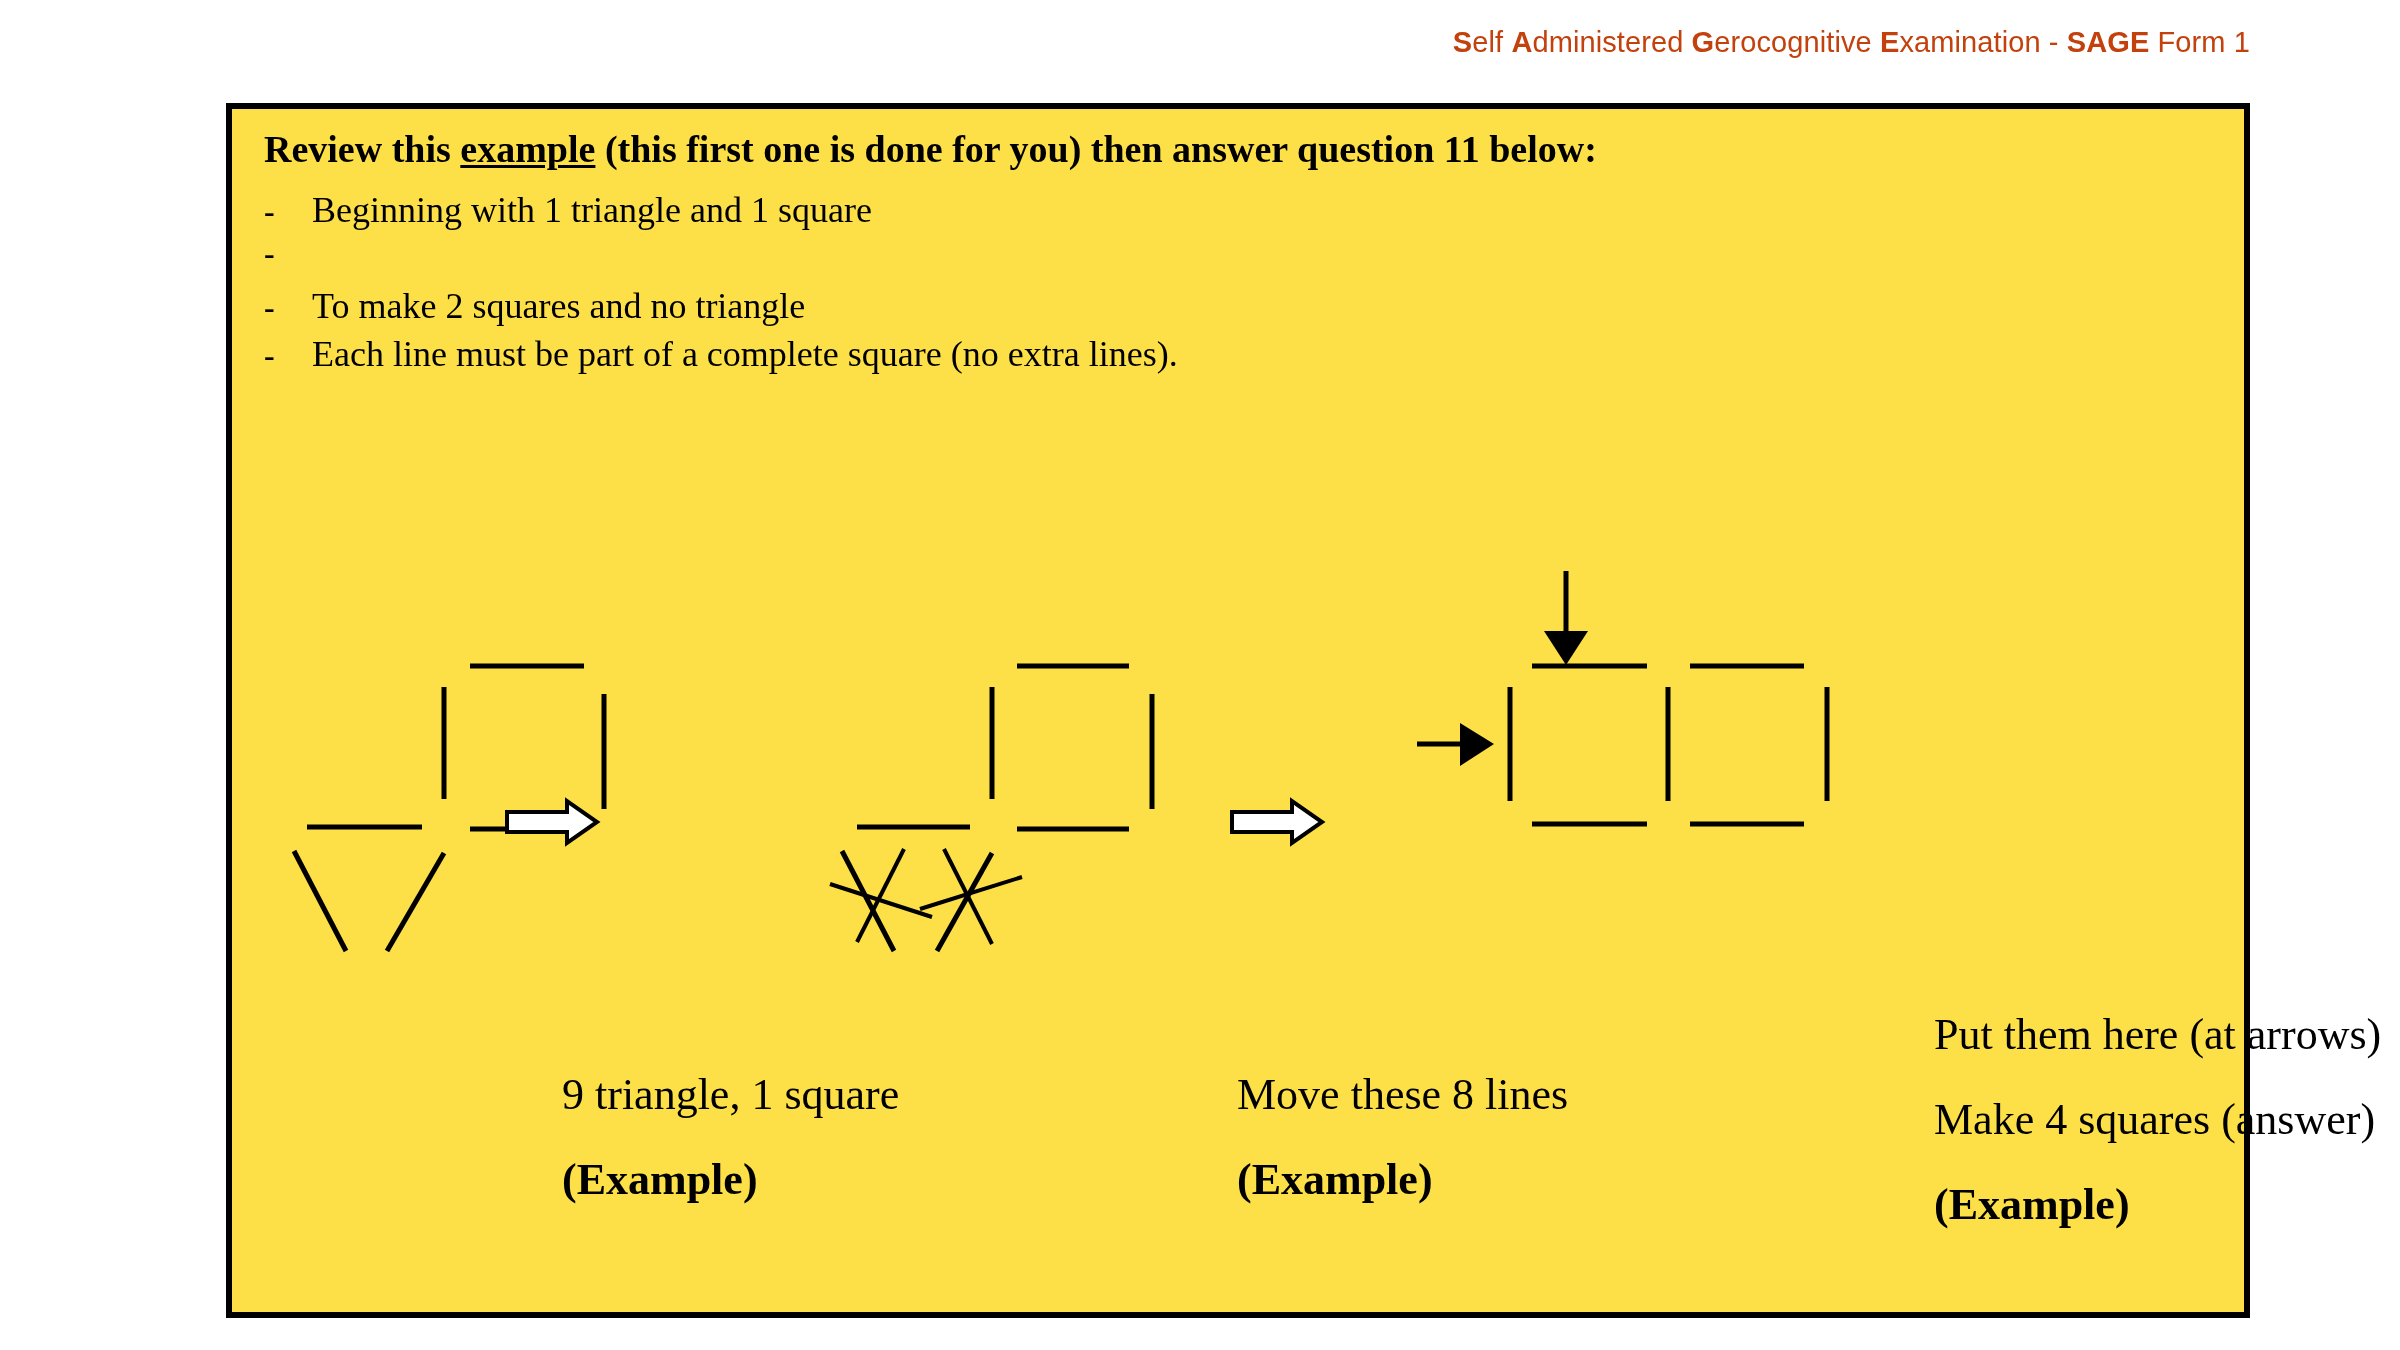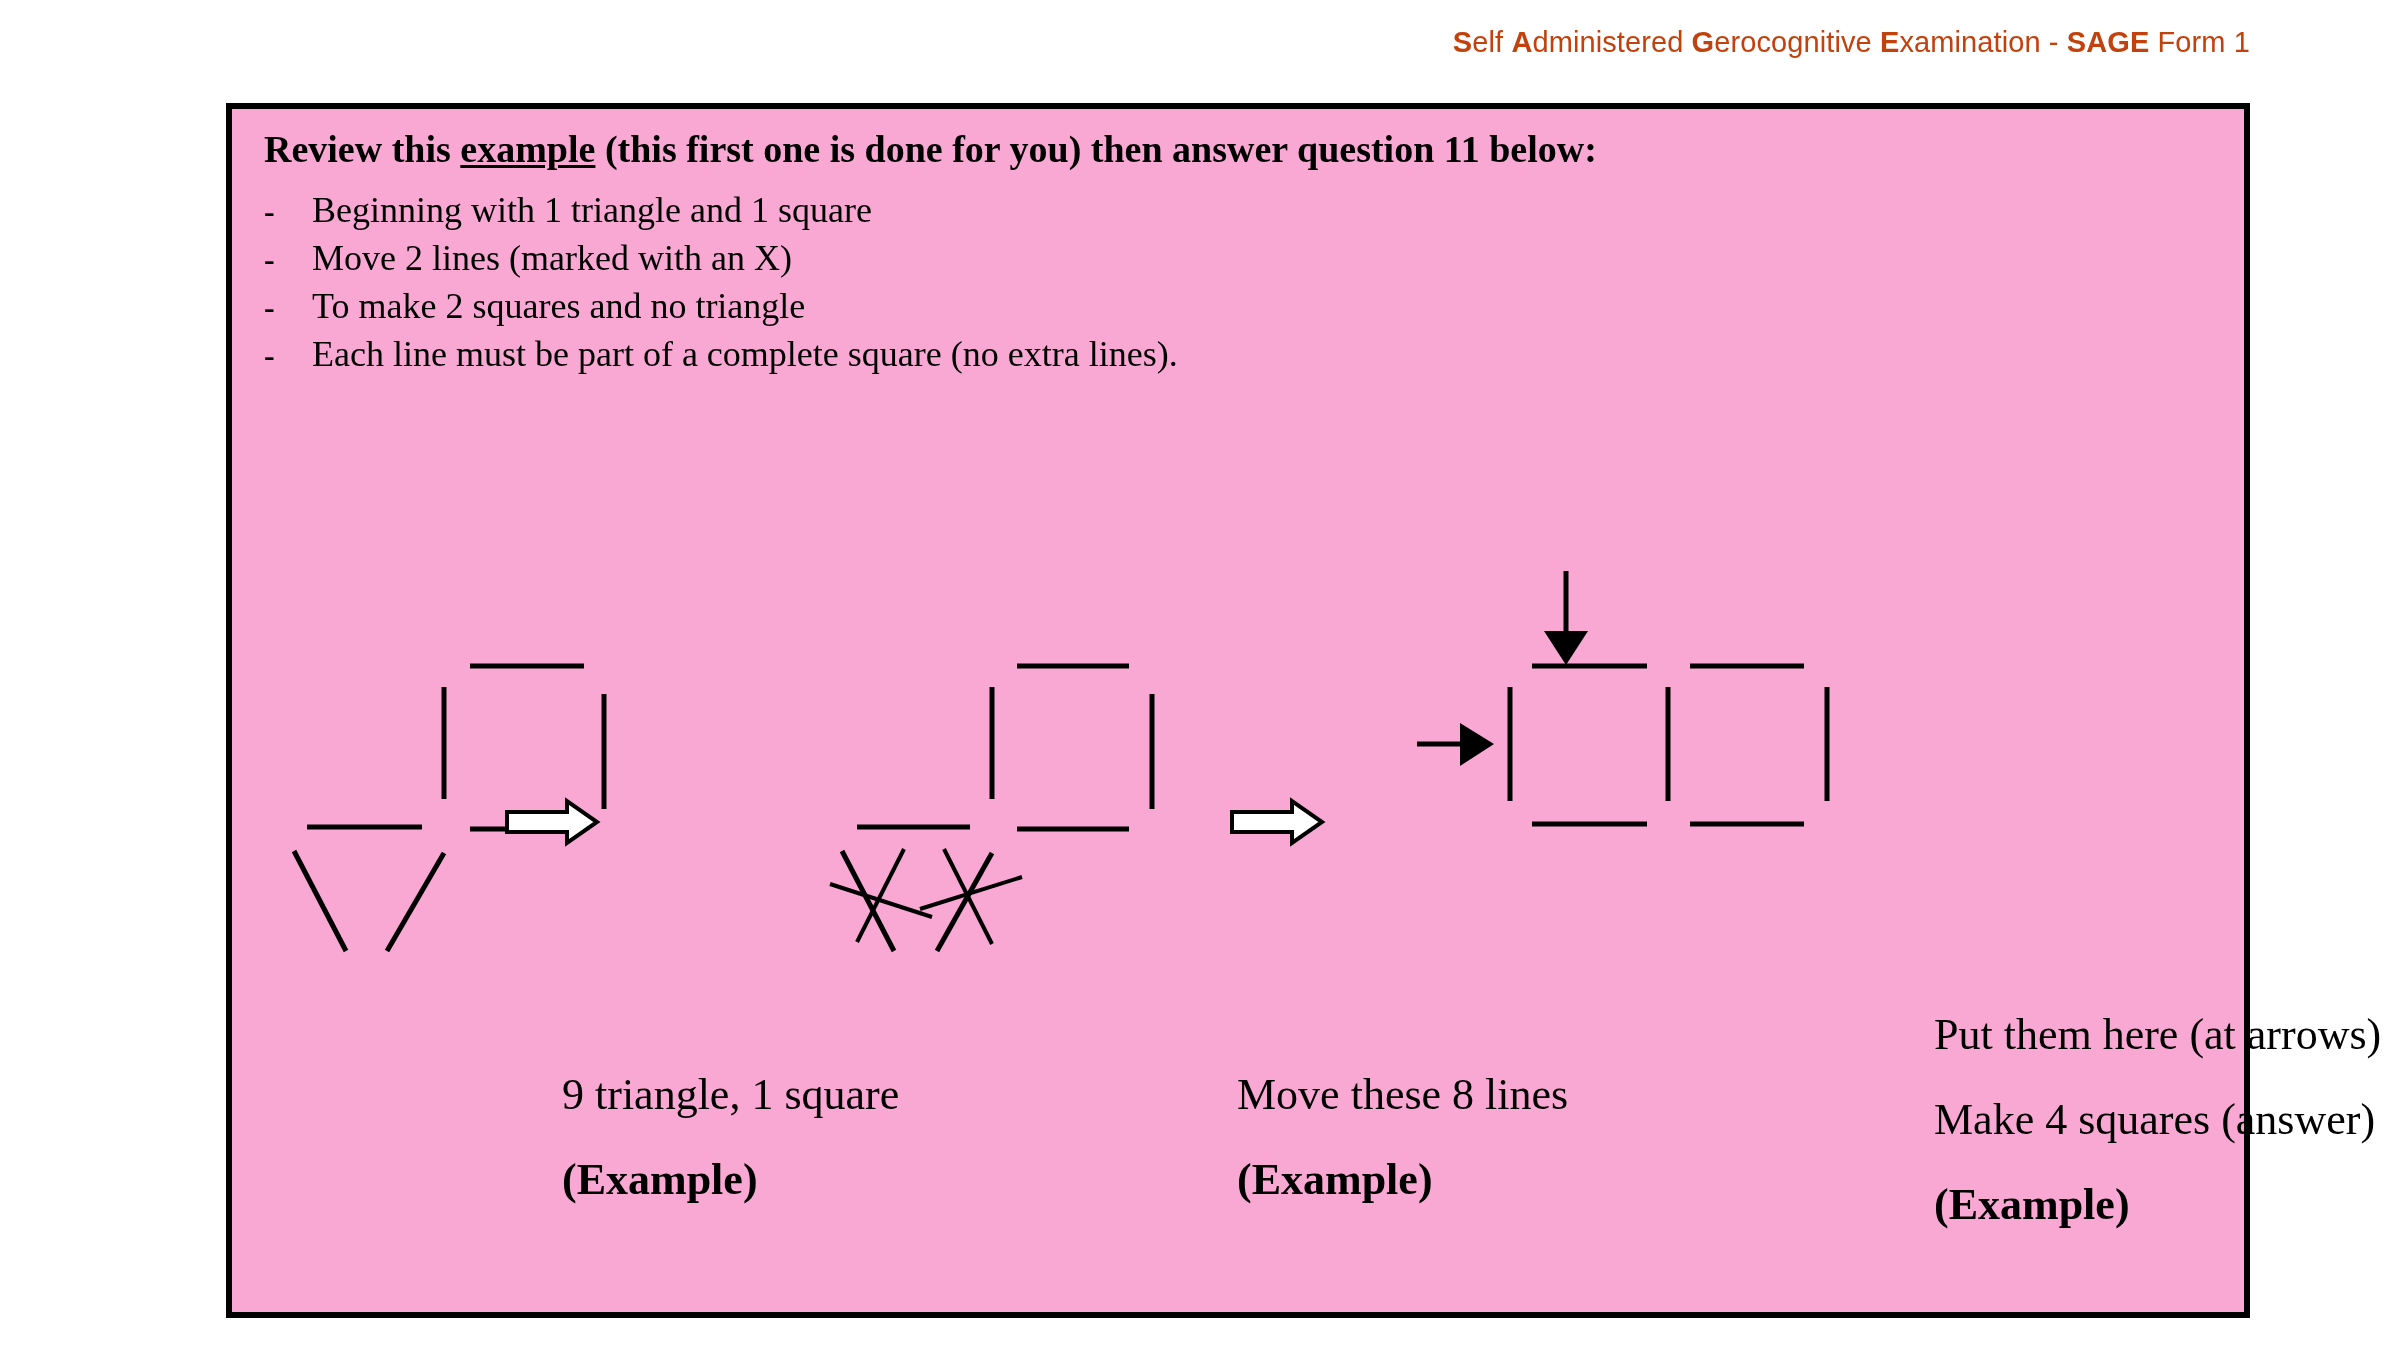--- a/index.html
+++ b/index.html
@@ -32,21 +32,21 @@
 
   
   .frame {
     position: absolute;
     left: 226px;
     top: 103px;
     width: 2024px;
     height: 1215px;
     border: 6px solid #000000;
     box-sizing: border-box;
-    background: #f9a8d4;
+    background: #fde047;
   }
 
   .instr-title {
     position: absolute;
     left: 32px;
     top: 18px;
     font-size: 38px;
     font-weight: bold;
     white-space: nowrap;
   }
@@ -110,21 +110,20 @@
     <span>Review this </span><u>example</u><span> (this first one is done for you) then answer question 11 below:</span>
   </div>
 
   <div class="bullets">
     <div class="bullet-row">
       <span class="bullet-mark">-</span>
       <span class="bullet-text">Beginning with 1 triangle and 1 square</span>
     </div>
     <div class="bullet-row">
       <span class="bullet-mark">-</span>
-      <span class="bullet-text">Move 2 lines (marked with an X)</span>
     </div>
     <div class="bullet-row">
       <span class="bullet-mark">-</span>
       <span class="bullet-text">To make 2 squares and no triangle</span>
     </div>
     <div class="bullet-row">
       <span class="bullet-mark">-</span>
       <span class="bullet-text">Each line must be part of a complete square (no extra lines).</span>
     </div>
   </div>

